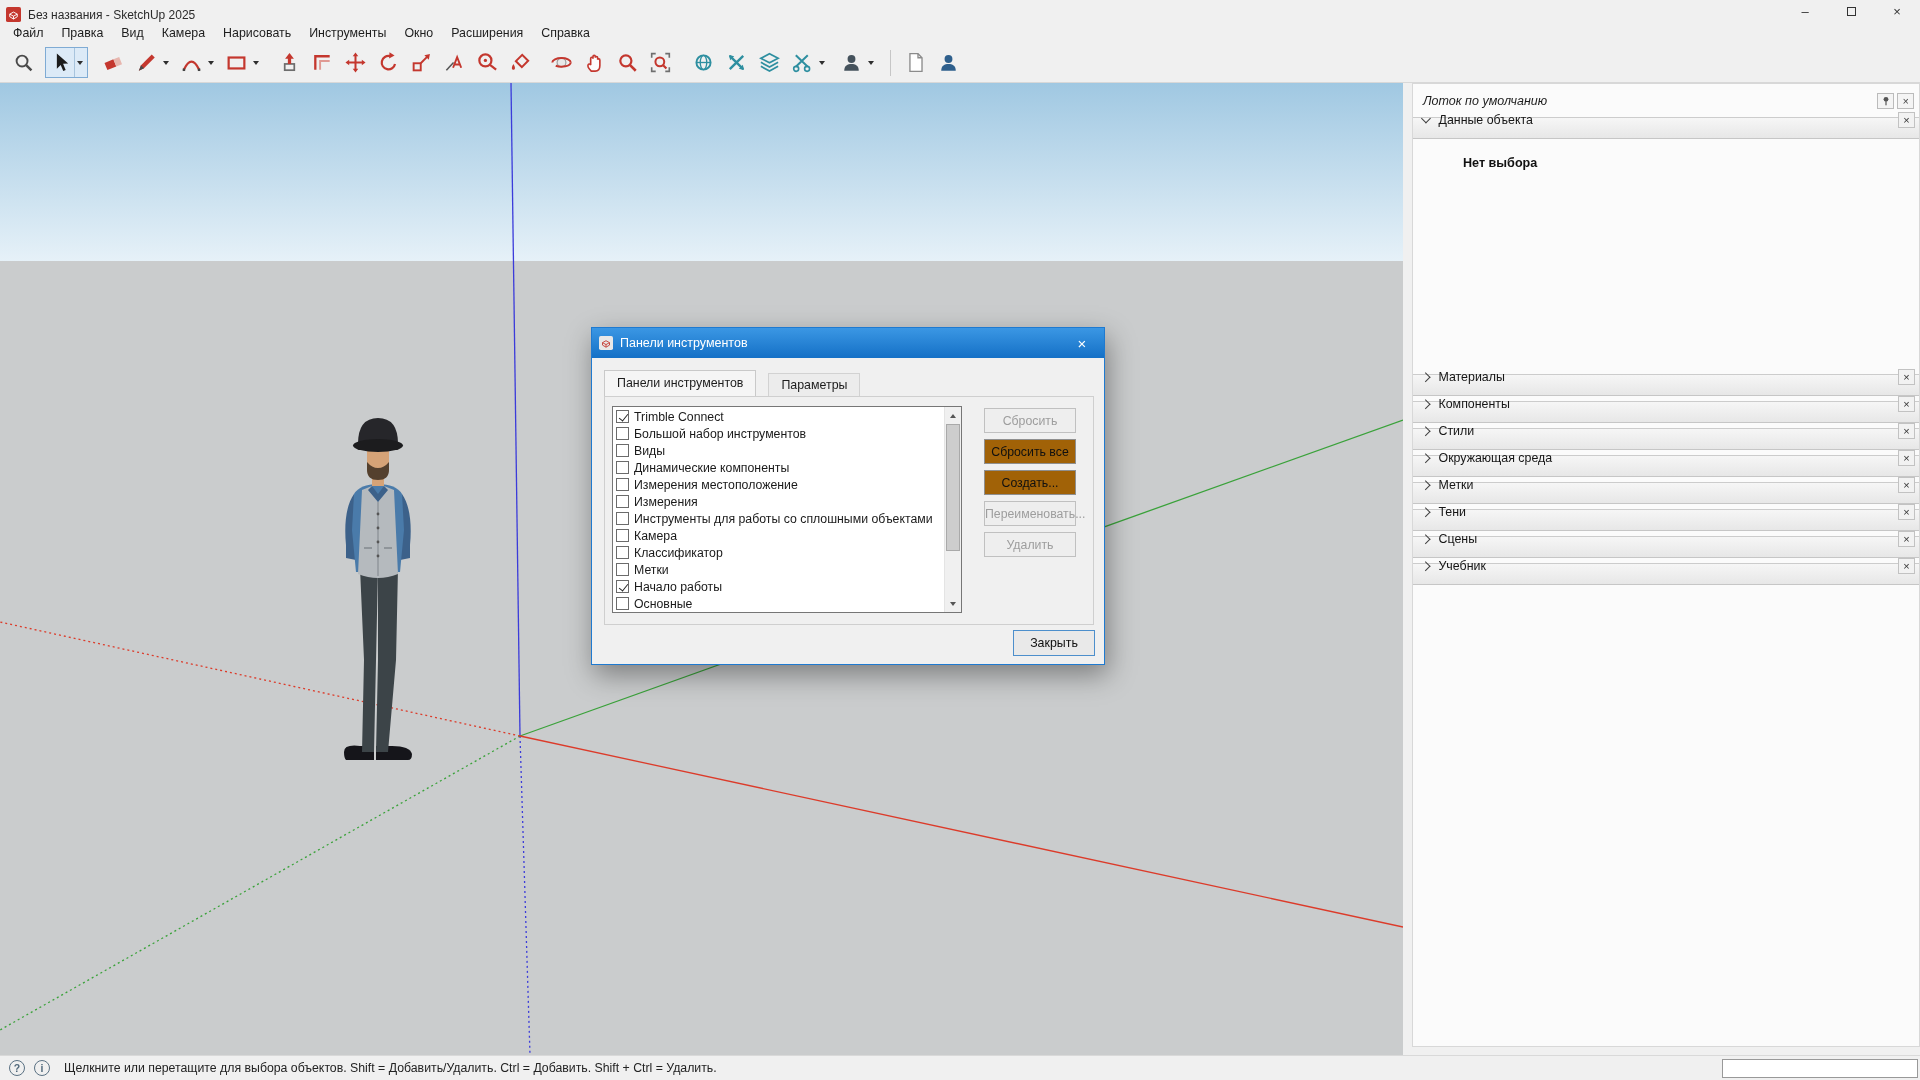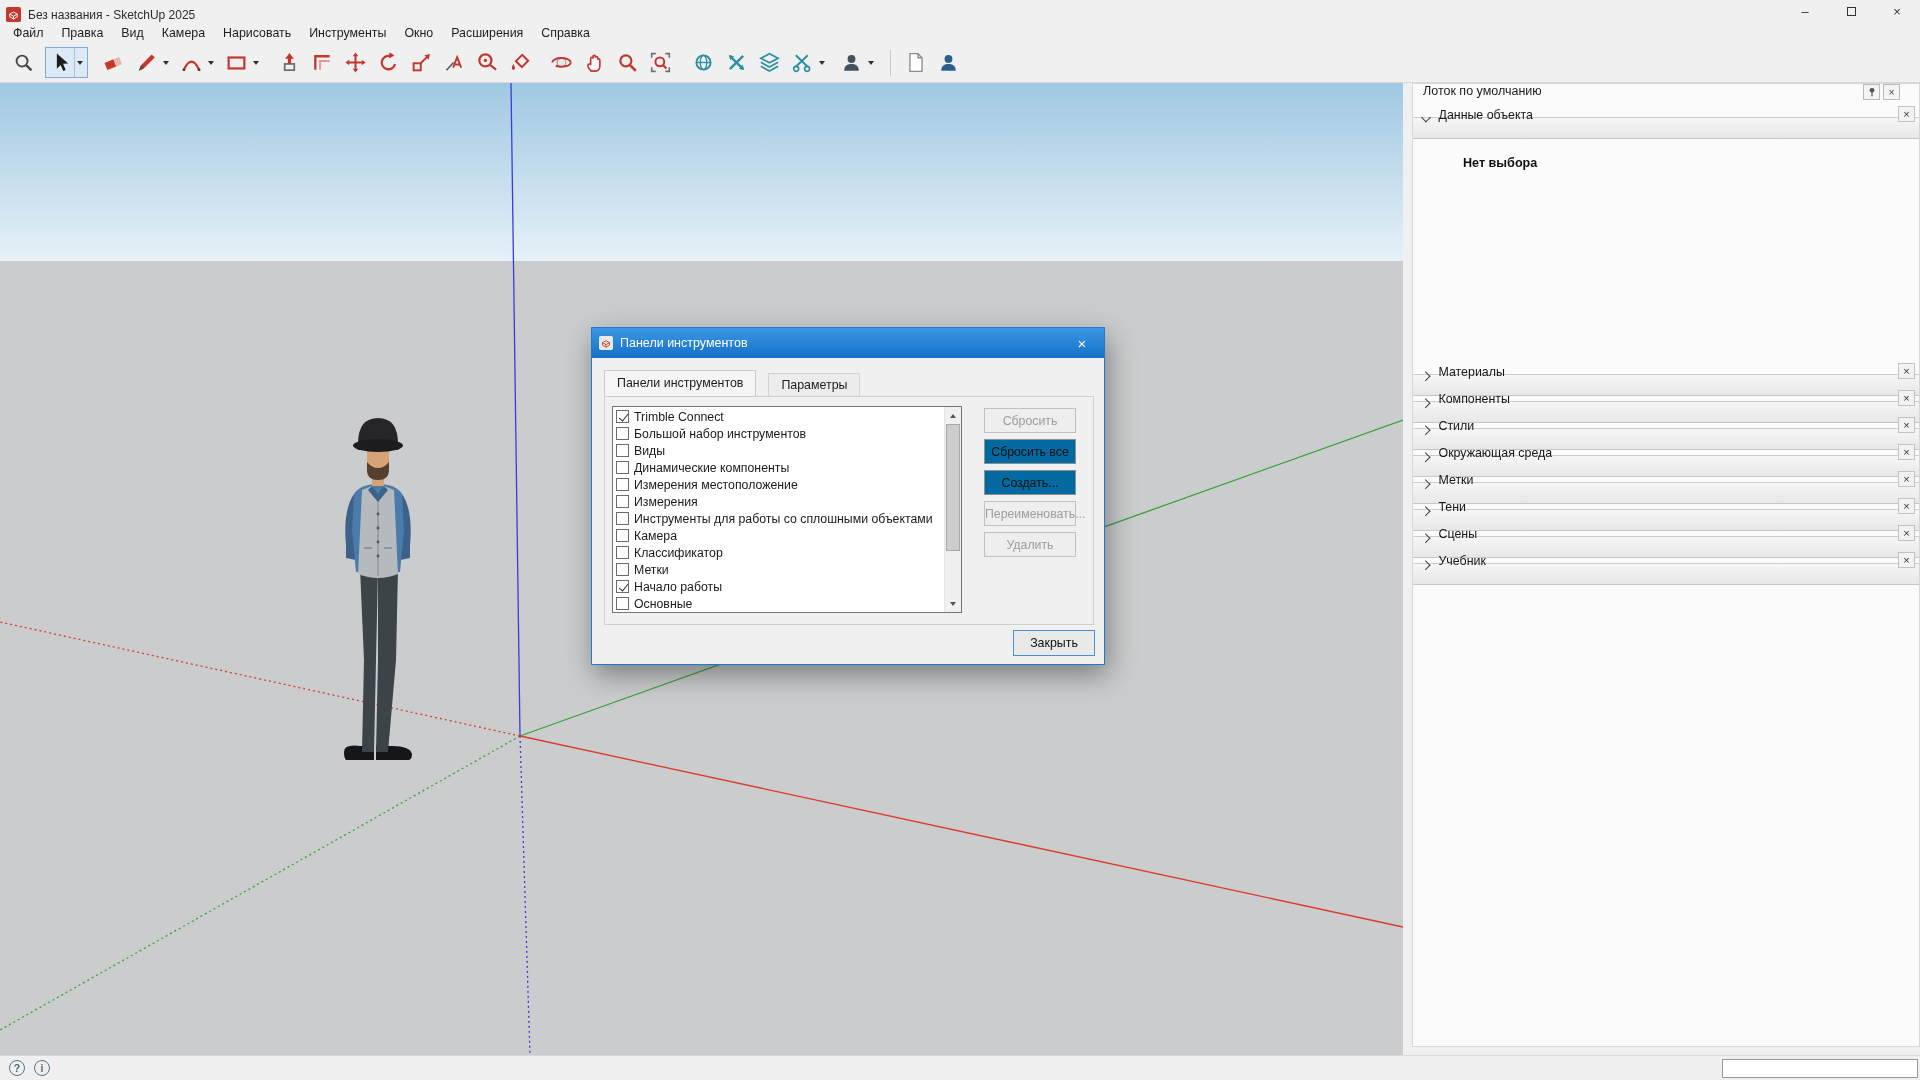--- a/index.html
+++ b/index.html
@@ -55,33 +55,33 @@
   .cb{width:13px;height:13px;border:1px solid #6b6b6b;background:#fff;flex:none;position:relative;}
   .cb.checked::after{content:"";position:absolute;left:3.5px;top:0.5px;width:4px;height:8px;border-right:1.7px solid #222;border-bottom:1.7px solid #222;transform:rotate(38deg);}
   .list-label{font-size:12.3px;white-space:nowrap;text-align:right;}
   .scrollbar{position:absolute;top:0;bottom:0;right:0;width:17px;background:#f0f0f0;border-left:1px solid #e4e4e4;}
   .sb-up{position:absolute;top:0;left:0;right:0;height:17px;display:flex;align-items:center;justify-content:center;}
   .sb-down{position:absolute;bottom:0;left:0;right:0;height:17px;display:flex;align-items:center;justify-content:center;}
   .tri-up{width:0;height:0;border-left:3.5px solid transparent;border-right:3.5px solid transparent;border-bottom:4.5px solid #555;}
   .tri-down{width:0;height:0;border-left:3.5px solid transparent;border-right:3.5px solid transparent;border-top:4.5px solid #555;}
   .sb-thumb{position:absolute;left:1px;right:1px;top:17px;height:127px;background:#cdcdcd;border:1px solid #a9a9a9;}
   .dlg-buttons{position:absolute;left:392px;top:80px;width:92px;display:flex;flex-direction:column;gap:6px;}
-  .dlg-btn{height:25px;font-family:inherit;font-size:12.3px;background:#0369a1;border:1px solid #8f8f8f;color:#101010;}
+  .dlg-btn{height:25px;font-family:inherit;font-size:12.3px;background:#a16207;border:1px solid #8f8f8f;color:#101010;}
   .dlg-btn.disabled{color:#9d9d9d;background:#eeeeee;border-color:#c0c0c0;}
   .dlg-close-btn{position:absolute;left:421px;top:302px;width:82px;height:26px;font-family:inherit;font-size:12.4px;background:#e9e9e9;border:1px solid #4d8fcc;color:#101010;}
 
   
   .tray-wrap{position:absolute;left:1403px;top:83px;width:517px;height:972px;background:#f0f0f0;}
   .tray{position:absolute;left:9px;top:0;right:0;bottom:8px;background:#fbfbfb;border:1px solid #d8d8d8;}
-  .tray-titlebar{height:33px;display:flex;padding:0 19px 0 10px;}
+  .tray-titlebar{height:33px;display:flex;align-items:center;padding:0 5px 0 10px;font-style:italic;}
   .tray-title{font-size:12.5px;color:#1c1c1c;}
   .tray-icons{margin-left:auto;display:flex;gap:3px;}
   .mini-box{width:17px;height:16px;border:1px solid #bbb;background:#f4f4f4;display:flex;align-items:center;justify-content:center;font-size:10.5px;color:#444;}
   .tray-section{margin-bottom:5px;}
-  .tray-header{height:22px;display:flex;align-items:flex-end;background:linear-gradient(#f6f6f6,#e7e7e7);border-top:1px solid #cccccc;border-bottom:1px solid #c6c6c6;padding:0 4px 16px 9px;}
+  .tray-header{height:22px;display:flex;align-items:center;background:linear-gradient(#f6f6f6,#e7e7e7);border-top:1px solid #cccccc;border-bottom:1px solid #c6c6c6;padding:0 4px 16px 9px;}
   .chev{width:6.5px;height:6.5px;border-right:1.6px solid #3f3f3f;border-bottom:1.6px solid #3f3f3f;flex:none;margin-right:10px;}
   .chev.down{transform:rotate(45deg) translate(-1px,-2px);}
   .chev.right{transform:rotate(-45deg);}
   .tray-label{font-size:12.4px;color:#161616;}
   .tray-x{margin-left:auto;width:17px;height:16px;border:1px solid #c2c2c2;background:#f2f2f2;display:flex;align-items:center;justify-content:center;font-size:11px;color:#333;}
   .tray-content{height:230px;padding:17px 0 0 10px;}
   .no-selection{font-weight:bold;font-size:12.6px;color:#111;padding-left:40px;}
 
   
   .statusbar{position:absolute;left:0;top:1055px;width:1920px;height:25px;background:#f0f0f0;border-top:1px solid #d9d9d9;display:flex;align-items:center;padding-left:9px;}
@@ -553,16 +553,17 @@
     </div>
   </div>
 
   <div class="statusbar">
     <div class="sb-icon">
         <span>?</span>
       </div>
     <div class="sb-icon">
         <span>i</span>
       </div>
+    <span class="sb-text">Щелкните или перетащите для выбора объектов. Shift = Добавить/Удалить. Ctrl = Добавить. Shift + Ctrl = Удалить.</span>
     <input class="measure-input" value="" style="">
   </div>
 
 </div>
 
 </body></html>

